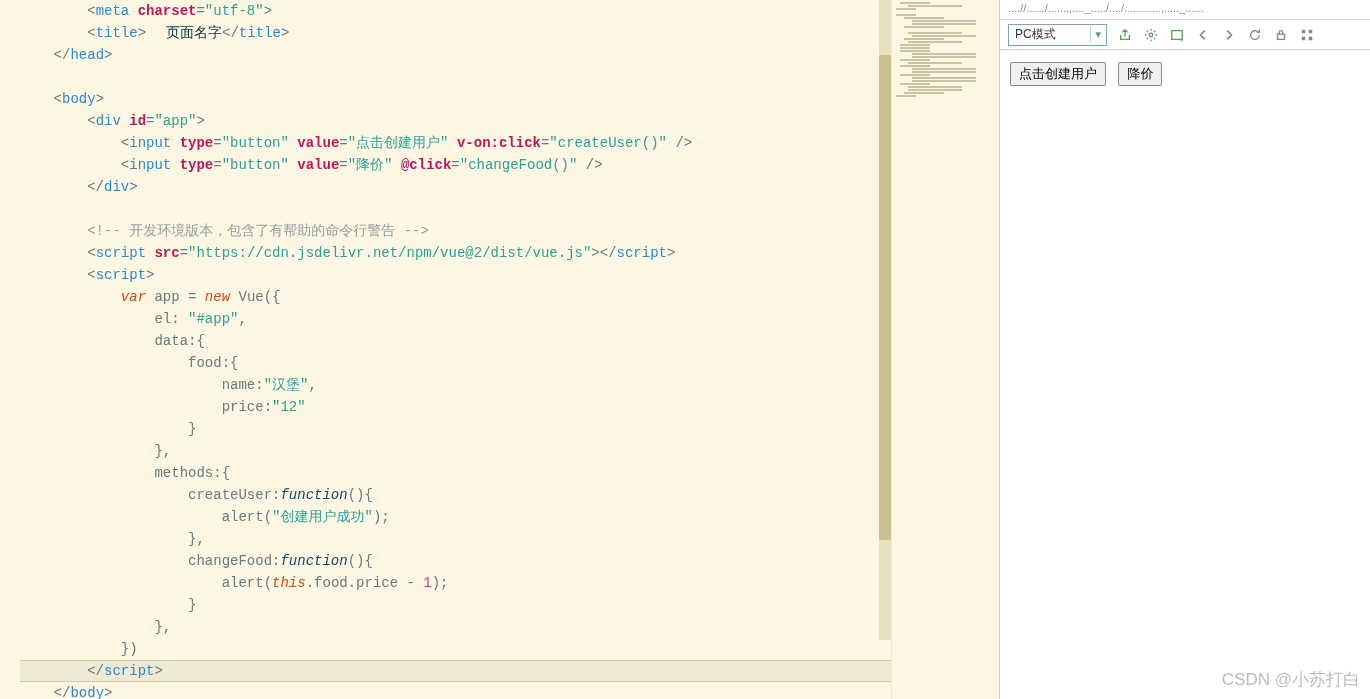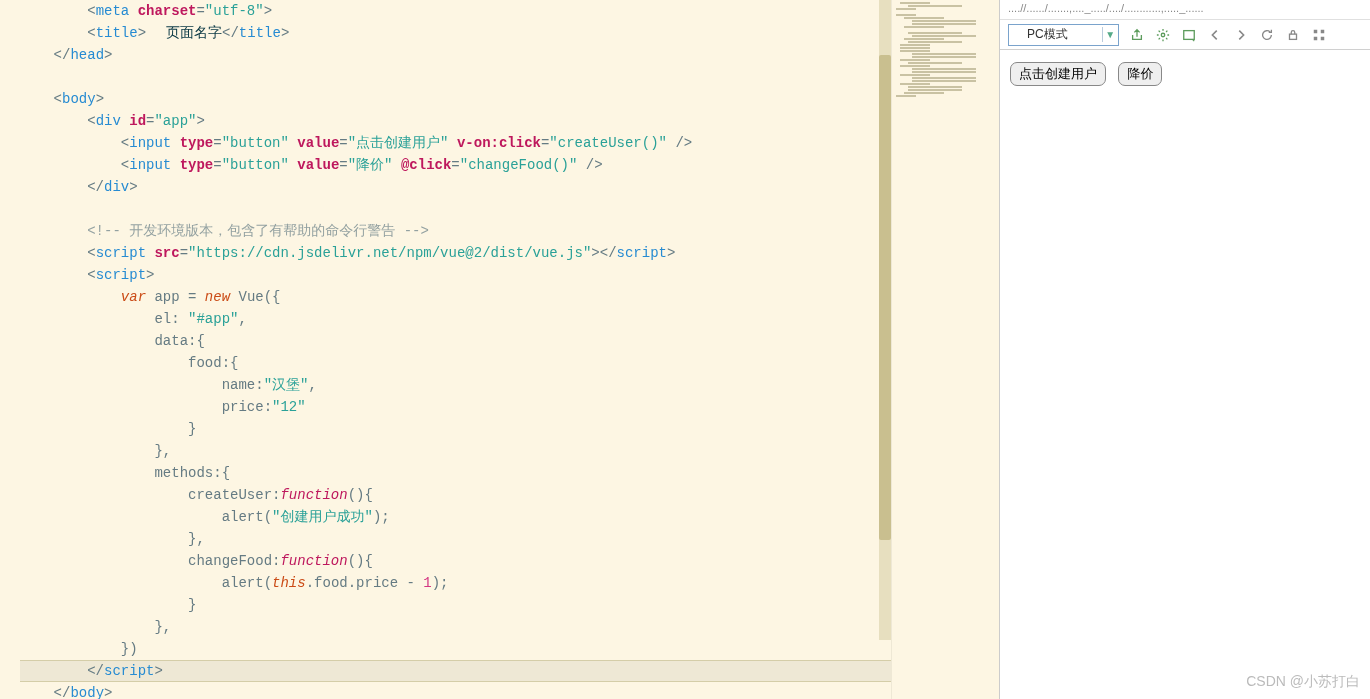--- a/index.html
+++ b/index.html
@@ -6,47 +6,47 @@
 body { font-family: Consolas, "Courier New", monospace; font-size: 14px; background: #fff; overflow: hidden; }
 .container { display: flex; width: 1370px; height: 699px; }
 .editor-pane { width: 891px; height: 699px; background: #fdf6e3; position: relative; overflow: hidden; }
 .code-area { padding: 0 0 0 20px; line-height: 22px; color: #657b83; white-space: pre; font-family: Consolas, "Courier New", monospace; }
 .tag { color: #268bd2; }
 .attr-name { color: #be185d; font-weight: bold; }
 .attr-val { color: #2aa198; }
 .text { color: #073642; margin-left: 20px; }
 .string { color: #2aa198; }
 .keyword { color: #cb4b16; font-style: italic; }
-.func { color: #be185d; font-style: italic; }
+.func { color: #0c4a6e; font-style: italic; }
 .num { color: #d33682; }
 .comment { color: #93a1a1; }
 .punct { color: #657b83; }
 .prop { color: #657b83; }
 .highlight-line { background: #eee8d5; display: block; width: 100%; box-shadow: inset 0 -1px 0 #d4cda8, inset 0 1px 0 #d4cda8; }
 .scrollbar-v { position: absolute; right: 0; top: 0; width: 12px; height: 640px; background: #e7dfbf; }
 .scrollbar-thumb { position: absolute; right: 0; top: 55px; width: 12px; height: 485px; background: #c9bf8f; border-radius: 2px; }
 .minimap { width: 108px; height: 699px; background: #fdf6e3; border-left: 1px solid #eee8d5; position: relative; overflow: hidden; padding: 2px 4px; }
 .minimap-line { height: 2px; margin-bottom: 1px; background: #c9c2a3; }
 .mm1 { width: 40%; margin-left: 8px; }
 .mm2 { width: 55%; margin-left: 12px; }
 .mm3 { width: 30%; margin-left: 4px; }
 .mm4 { width: 20%; margin-left: 0; }
 .mm5 { width: 65%; margin-left: 16px; }
 .devtools-pane { flex: 1; background: #fff; border-left: 1px solid #ccc; display: flex; flex-direction: column; }
 .url-bar { height: 20px; padding: 2px 8px; font-size: 11px; color: #888; border-bottom: 1px solid #e0e0e0; overflow: hidden; white-space: nowrap; font-family: Arial, sans-serif; }
 .toolbar { display: flex; align-items: center; gap: 10px; padding: 4px 8px; border-bottom: 1px solid #d0d0d0; height: 30px; }
 .mode-select { display: flex; align-items: center; border: 1px solid #7aa3cc; background: #fff; height: 22px; font-size: 12px; font-family: Arial, sans-serif; }
-.mode-select-text { padding: 0 34px 0 6px; color: #333; margin-left: 12px; }
+.mode-select-text { padding: 0 34px 0 6px; color: #333; }
 .mode-select-arrow { width: 16px; text-align: center; border-left: 1px solid #bcd; color: #5a8; font-size: 10px; padding: 2px 2px; }
 .tool-icon { width: 16px; height: 16px; display: flex; align-items: center; justify-content: center; color: #5d9c5d; cursor: pointer; }
 .tool-icon.gray { color: #888; }
 .tool-icon svg { width: 14px; height: 14px; }
 .preview-area { flex: 1; padding: 12px 10px; background: #fff; }
-.preview-btn { font-family: Arial, sans-serif; font-size: 13px; padding: 2px 8px; background: #efefef; border: 1px solid #888; border-radius: 7px; cursor: pointer; margin-right: 4px; color: #000; }
-.watermark { position: absolute; bottom: 8px; right: 10px; font-size: 14px; color: #bbb; font-family: Arial, sans-serif; text-align: center; }
+.preview-btn { font-family: Arial, sans-serif; font-size: 13px; padding: 2px 8px; background: #efefef; border: 1px solid #888; border-radius: 2px; cursor: pointer; margin-right: 4px; color: #000; }
+.watermark { position: absolute; bottom: 8px; right: 10px; font-size: 17px; color: #bbb; font-family: Arial, sans-serif; text-align: center; }
 </style>
 </head>
 <body>
 
 <div class="container">
   <div class="editor-pane">
     <div class="code-area" id="code-area"><div>        <span class="punct">&lt;</span><span class="tag">meta</span><span class="punct"> </span><span class="attr-name">charset</span><span class="punct">=</span><span class="attr-val">"utf-8"</span><span class="punct">&gt;</span></div><div>        <span class="punct">&lt;</span><span class="tag">title</span><span class="punct">&gt;</span><span class="text">页面名字</span><span class="punct">&lt;/</span><span class="tag">title</span><span class="punct">&gt;</span></div><div>    <span class="punct">&lt;/</span><span class="tag">head</span><span class="punct">&gt;</span></div><div>&nbsp;</div><div>    <span class="punct">&lt;</span><span class="tag">body</span><span class="punct">&gt;</span></div><div>        <span class="punct">&lt;</span><span class="tag">div</span><span class="punct"> </span><span class="attr-name">id</span><span class="punct">=</span><span class="attr-val">"app"</span><span class="punct">&gt;</span></div><div>            <span class="punct">&lt;</span><span class="tag">input</span><span class="punct"> </span><span class="attr-name">type</span><span class="punct">=</span><span class="attr-val">"button"</span><span class="punct"> </span><span class="attr-name">value</span><span class="punct">=</span><span class="attr-val">"点击创建用户"</span><span class="punct"> </span><span class="attr-name">v-on:click</span><span class="punct">=</span><span class="attr-val">"createUser()"</span><span class="punct"> /&gt;</span></div><div>            <span class="punct">&lt;</span><span class="tag">input</span><span class="punct"> </span><span class="attr-name">type</span><span class="punct">=</span><span class="attr-val">"button"</span><span class="punct"> </span><span class="attr-name">value</span><span class="punct">=</span><span class="attr-val">"降价"</span><span class="punct"> </span><span class="attr-name">@click</span><span class="punct">=</span><span class="attr-val">"changeFood()"</span><span class="punct"> /&gt;</span></div><div>        <span class="punct">&lt;/</span><span class="tag">div</span><span class="punct">&gt;</span></div><div>&nbsp;</div><div>        <span class="comment">&lt;!-- 开发环境版本，包含了有帮助的命令行警告 --&gt;</span></div><div>        <span class="punct">&lt;</span><span class="tag">script</span><span class="punct"> </span><span class="attr-name">src</span><span class="punct">=</span><span class="attr-val">"https://cdn.jsdelivr.net/npm/vue@2/dist/vue.js"</span><span class="punct">&gt;&lt;/</span><span class="tag">script</span><span class="punct">&gt;</span></div><div>        <span class="punct">&lt;</span><span class="tag">script</span><span class="punct">&gt;</span></div><div>            <span class="keyword">var</span><span class="punct"> app = </span><span class="keyword">new</span><span class="punct"> </span><span class="prop">Vue</span><span class="punct">({</span></div><div>                <span class="prop">el</span><span class="punct">: </span><span class="string">"#app"</span><span class="punct">,</span></div><div>                <span class="prop">data</span><span class="punct">:{</span></div><div>                    <span class="prop">food</span><span class="punct">:{</span></div><div>                        <span class="prop">name</span><span class="punct">:</span><span class="string">"汉堡"</span><span class="punct">,</span></div><div>                        <span class="prop">price</span><span class="punct">:</span><span class="string">"12"</span></div><div>                    <span class="punct">}</span></div><div>                <span class="punct">},</span></div><div>                <span class="prop">methods</span><span class="punct">:{</span></div><div>                    <span class="prop">createUser</span><span class="punct">:</span><span class="func">function</span><span class="punct">(){</span></div><div>                        <span class="prop">alert</span><span class="punct">(</span><span class="string">"创建用户成功"</span><span class="punct">);</span></div><div>                    <span class="punct">},</span></div><div>                    <span class="prop">changeFood</span><span class="punct">:</span><span class="func">function</span><span class="punct">(){</span></div><div>                        <span class="prop">alert</span><span class="punct">(</span><span class="keyword">this</span><span class="punct">.food.price - </span><span class="num">1</span><span class="punct">);</span></div><div>                    <span class="punct">}</span></div><div>                <span class="punct">},</span></div><div>            <span class="punct">})</span></div><div class="highlight-line">        <span class="punct">&lt;/</span><span class="tag">script</span><span class="punct">&gt;</span></div><div>    <span class="punct">&lt;/</span><span class="tag">body</span><span class="punct">&gt;</span></div></div>
     <div class="scrollbar-v">
       <div class="scrollbar-thumb"></div>
     </div>

